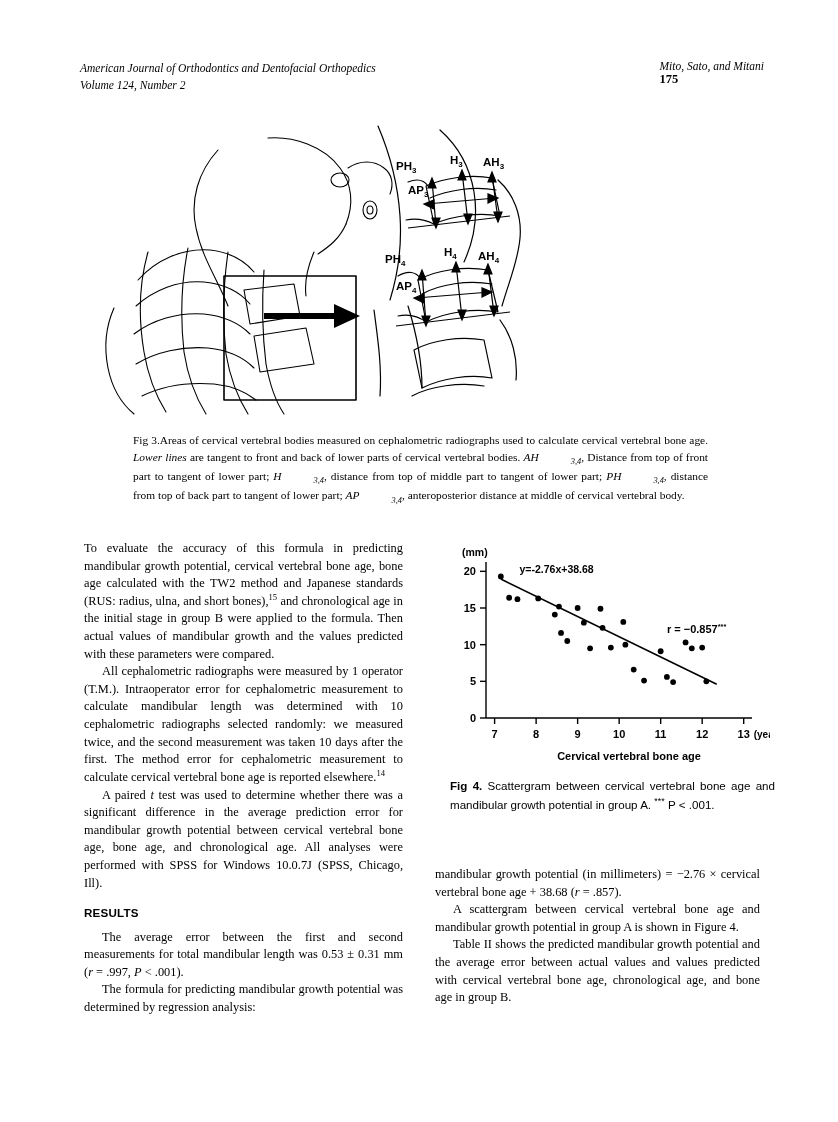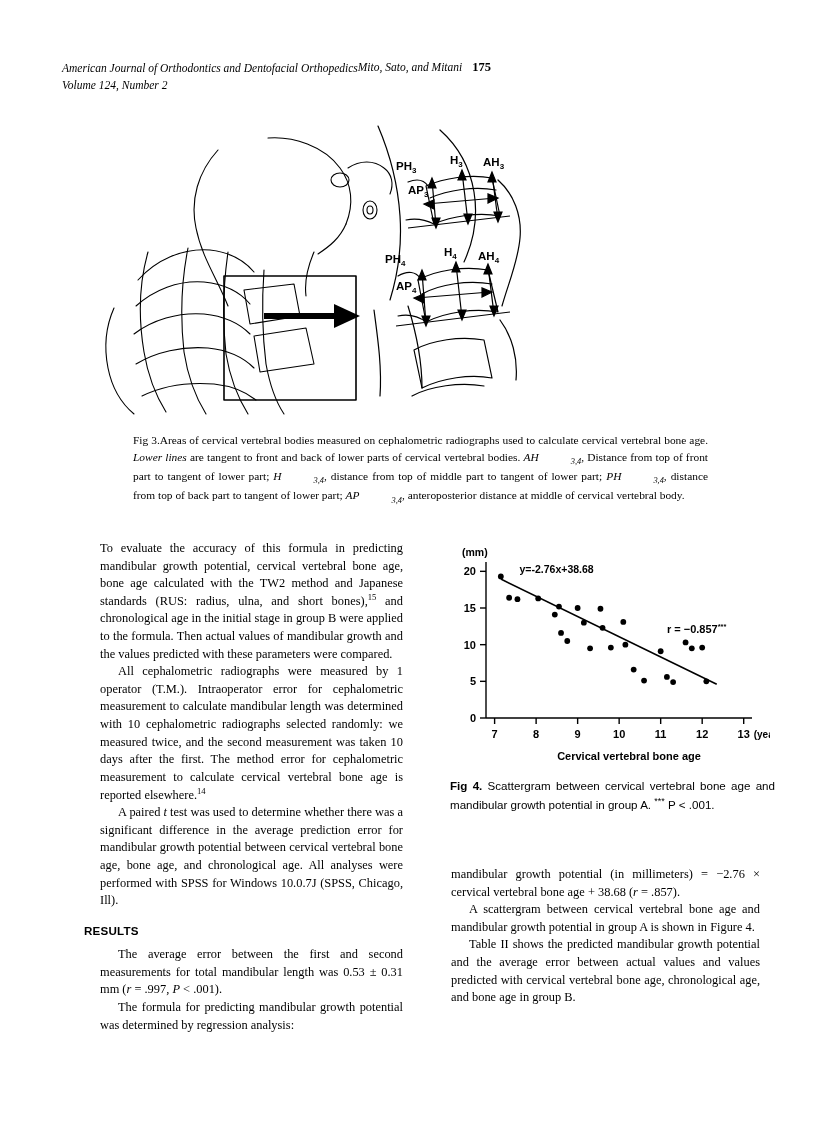--- a/index.html
+++ b/index.html
@@ -19,35 +19,36 @@
     position: absolute;
     left: 0; top: 0;
     width: 838px;
     height: 1122px;
     background: #fff;
   }
 
   
   .running-head {
     position: absolute;
-    left: 62px;
+    left: 80px;
     top: 60px;
     width: 684px;
     display: flex;
+    justify-content: space-between;
     align-items: flex-start;
     font-size: 11.5px;
   }
   .rh-left {
     font-style: italic;
     line-height: 1.45;
   }
   .rh-right {
     display: flex;
     align-items: baseline;
-    gap: 10px;
+    flex-direction: column;
   }
   .rh-authors {
     font-style: italic;
     font-size: 11.5px;
   }
   .rh-page {
     font-weight: bold;
     font-size: 12.5px;
     font-style: normal;
   }
@@ -88,21 +89,21 @@
   .col-right-text {
     position: absolute;
     left: 435px;
     top: 866px;
     width: 325px;
     font-size: 12.4px;
     line-height: 1.42;
     text-align: justify;
   }
   p.para {
-    margin: 0 0 0 16px;
+    margin: 0 0 0 0;
     text-indent: 18px;
   }
   p.para.first { text-indent: 0; }
   .section-head {
     font-family: "Liberation Sans", sans-serif;
     font-weight: bold;
     font-size: 11.6px;
     margin: 13px 0 7px 0;
     letter-spacing: 0.2px;
   }

